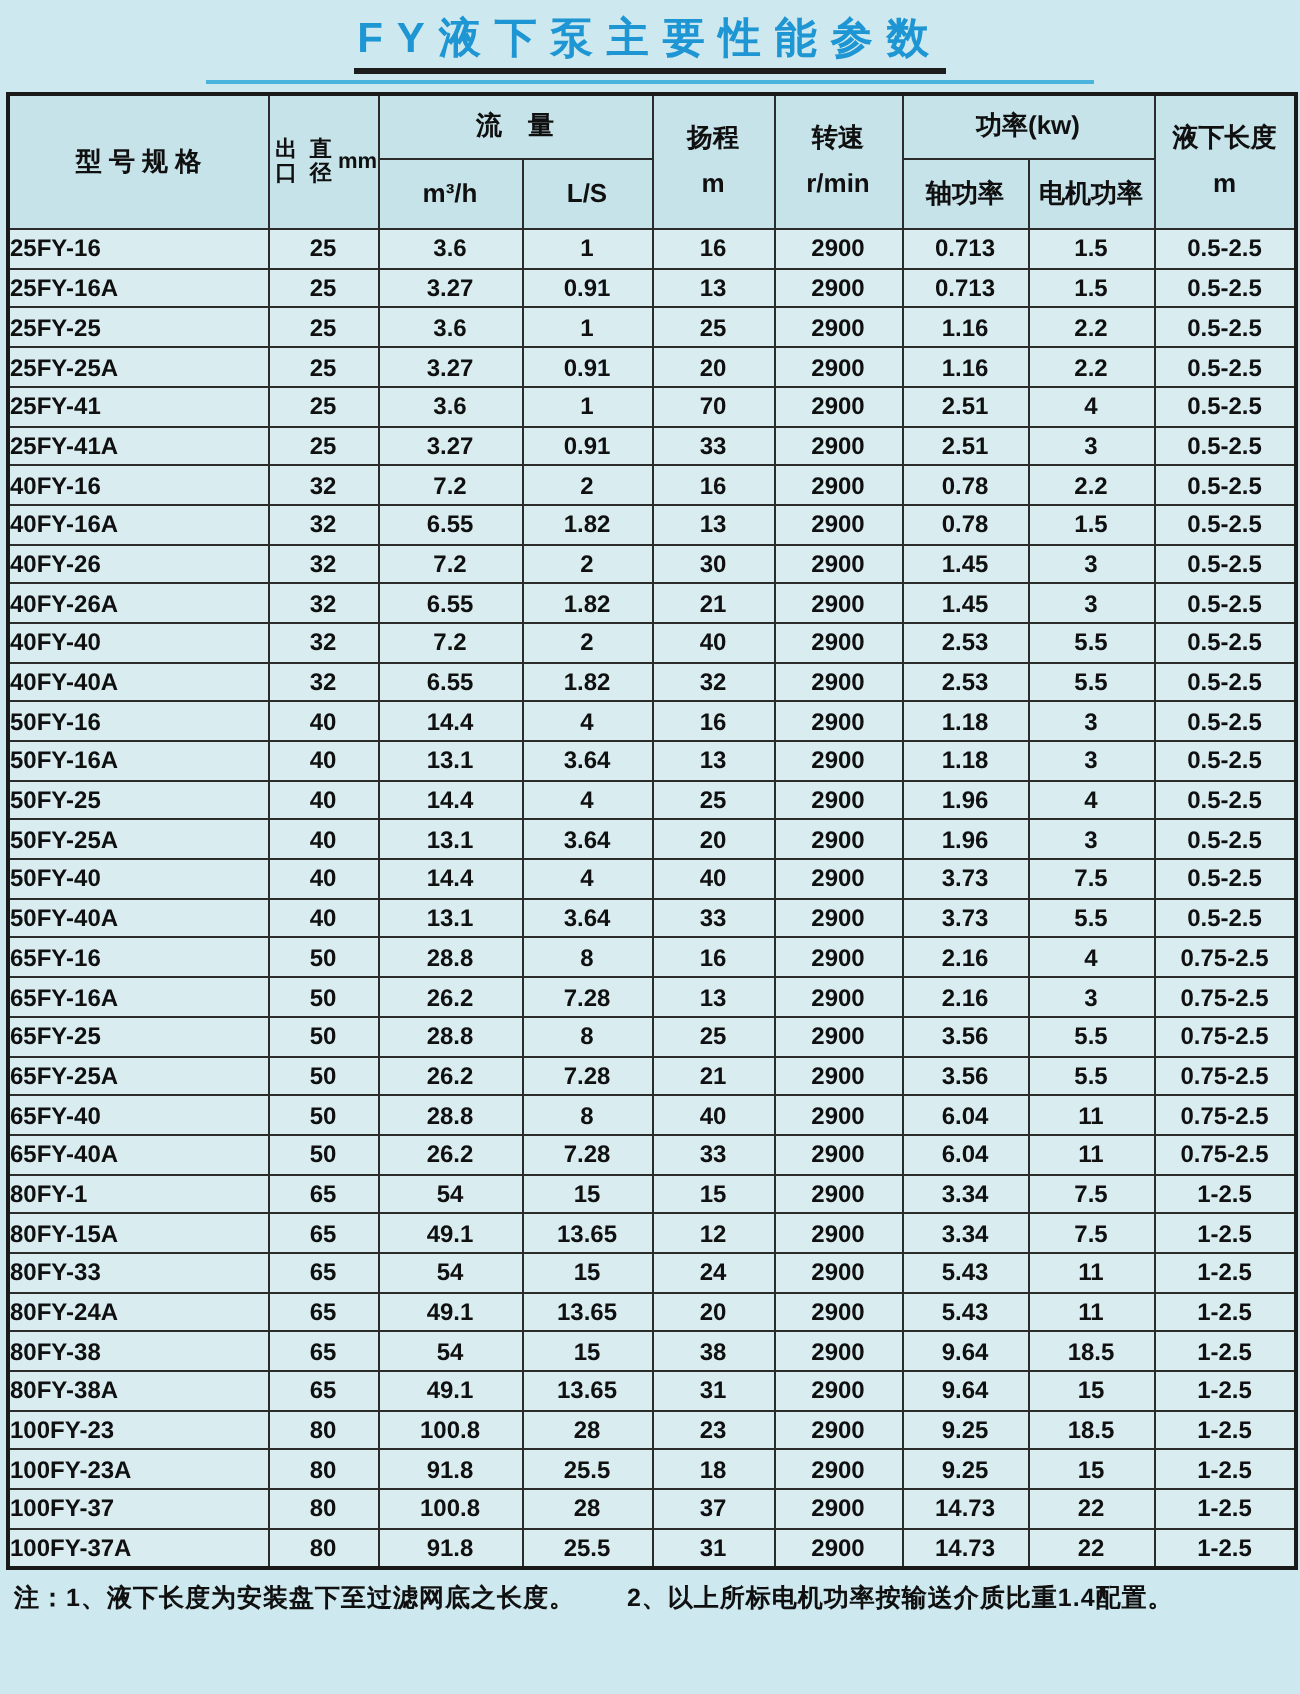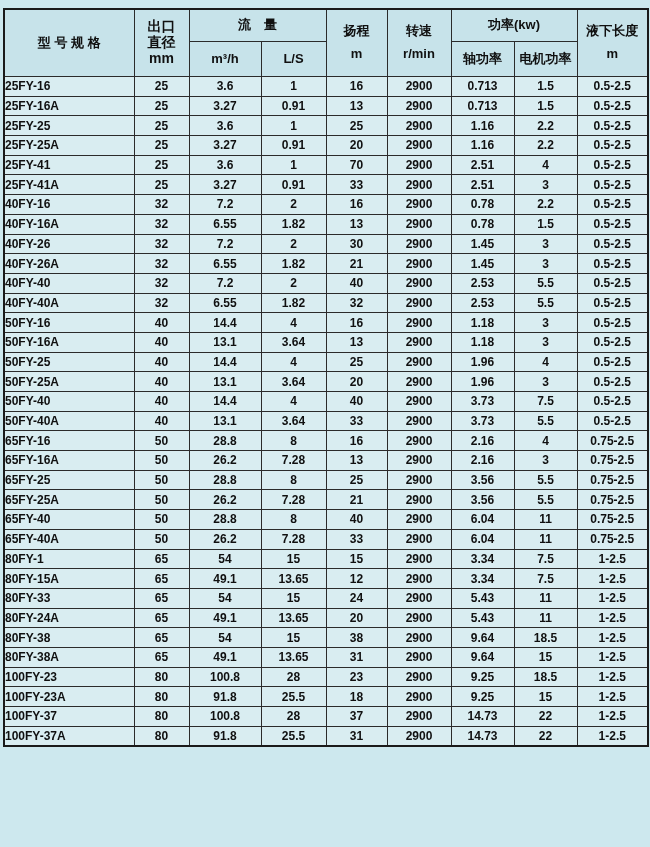--- a/index.html
+++ b/index.html
@@ -53,22 +53,22 @@
     padding:0;
   }
   thead th{
     background:var(--header-bg);
     font-size:13px;
     line-height:1.15;
   }
   thead tr.h1 th{height:32px;}
   thead tr.h2 th{height:34px;}
   .stack3{
-    display:flex;flex-direction:column;align-items:center;justify-content:center;
-    height:66px;line-height:1.12;font-size:14px;
+    display:flex;flex-direction:row;align-items:center;justify-content:center;
+    height:66px;line-height:1.12;font-size:11px;
   }
   .stack2{
     display:flex;flex-direction:column;align-items:center;justify-content:space-around;
     height:60px;padding:7px 0;line-height:1.1;
   }
   tbody td{
     height:19.7px;
     font-size:12px;
     background:var(--row-bg);
   }
@@ -82,20 +82,24 @@
     letter-spacing:0.5px;
     white-space:nowrap;
   }
   .note .gap{margin-left:26px;}
 </style>
 </head>
 <body>
 
 <div class="page">
 
+  <div class="title-wrap">
+    <div class="page-title">FY液下泵主要性能参数</div>
+    <div class="title-rule"></div>
+  </div>
 
   <table>
     <colgroup>
       <col style="width:130px">
       <col style="width:55px">
       <col style="width:72px">
       <col style="width:65px">
       <col style="width:61px">
       <col style="width:64px">
       <col style="width:63px">
@@ -511,14 +515,17 @@
           <td>25.5</td>
           <td>31</td>
           <td>2900</td>
           <td>14.73</td>
           <td>22</td>
           <td>1-2.5</td>
         </tr>
       </tbody>
   </table>
 
+  <div class="note">
+    <span>注：</span><span>1、液下长度为安装盘下至过滤网底之长度。</span><span class="gap">2、以上所标电机功率按输送介质比重1.4配置。</span>
+  </div>
 
 </div>
 
 </body></html>

